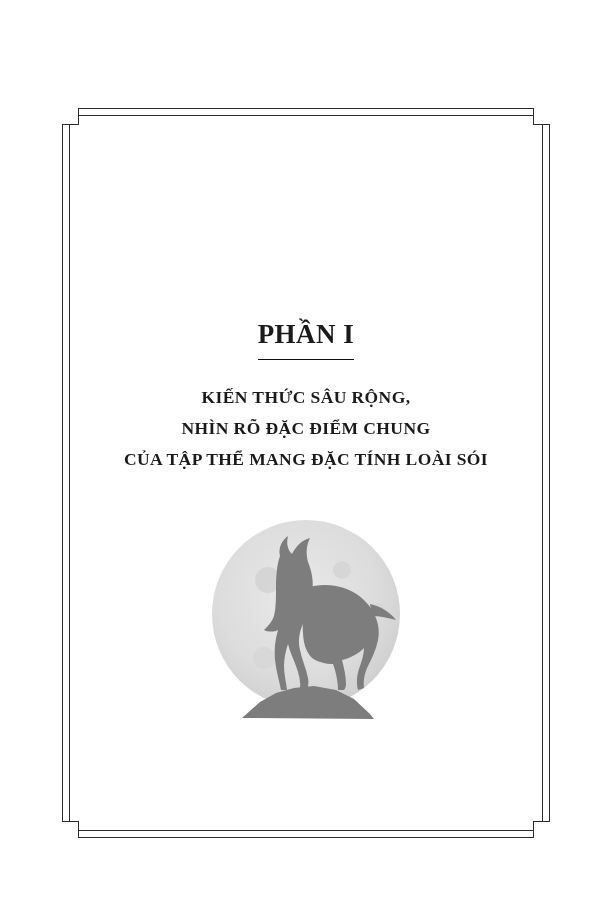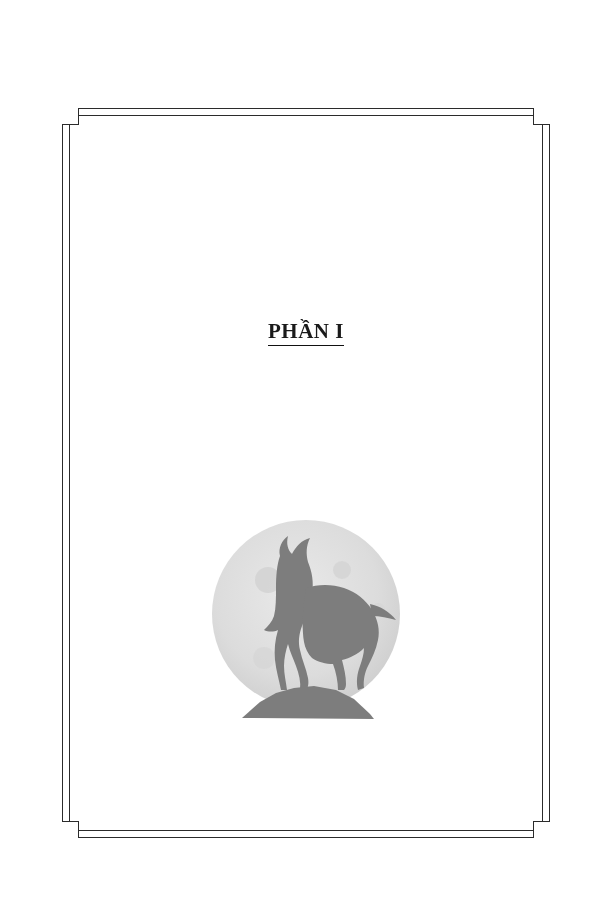--- a/index.html
+++ b/index.html
@@ -57,26 +57,26 @@
 
   
   .title-block {
     position: absolute;
     left: 69px;
     top: 318px;
     width: 474px;
     text-align: center;
   }
   .part-label {
-    font-size: 21px;
+    font-size: 27px;
     font-weight: bold;
     letter-spacing: 0.5px;
     display: inline-block;
     border-bottom: 1.6px solid #111;
-    padding-bottom: 1px;
+    padding-bottom: 7px;
     line-height: 1.25;
   }
   .subtitle {
     margin-top: 22px;
   }
   .subtitle-line {
     font-size: 17.5px;
     font-weight: bold;
     letter-spacing: 0.4px;
     line-height: 1.78;
@@ -100,20 +100,25 @@
 
   <div class="frame-outer"></div>
   <div class="frame-inner"></div>
   <div class="notch tl"></div>
   <div class="notch tr"></div>
   <div class="notch bl"></div>
   <div class="notch br"></div>
 
   <div class="title-block">
     <div class="part-label">PHẦN I</div>
+    <div class="subtitle">
+      <div class="subtitle-line">KIẾN THỨC SÂU RỘNG,</div>
+      <div class="subtitle-line">NHÌN RÕ ĐẶC ĐIỂM CHUNG</div>
+      <div class="subtitle-line">CỦA TẬP THỂ MANG ĐẶC TÍNH LOÀI SÓI</div>
+    </div>
   </div>
 
   <div class="illustration">
     <svg width="208" height="208" viewBox="0 0 208 208" xmlns="http://www.w3.org/2000/svg">
       <defs>
         <radialGradient id="moonGrad" cx="45%" cy="40%" r="62%">
           <stop offset="0%" stop-color="#e9e9e9"></stop>
           <stop offset="70%" stop-color="#dcdcdc"></stop>
           <stop offset="100%" stop-color="#cfcfcf"></stop>
         </radialGradient>

